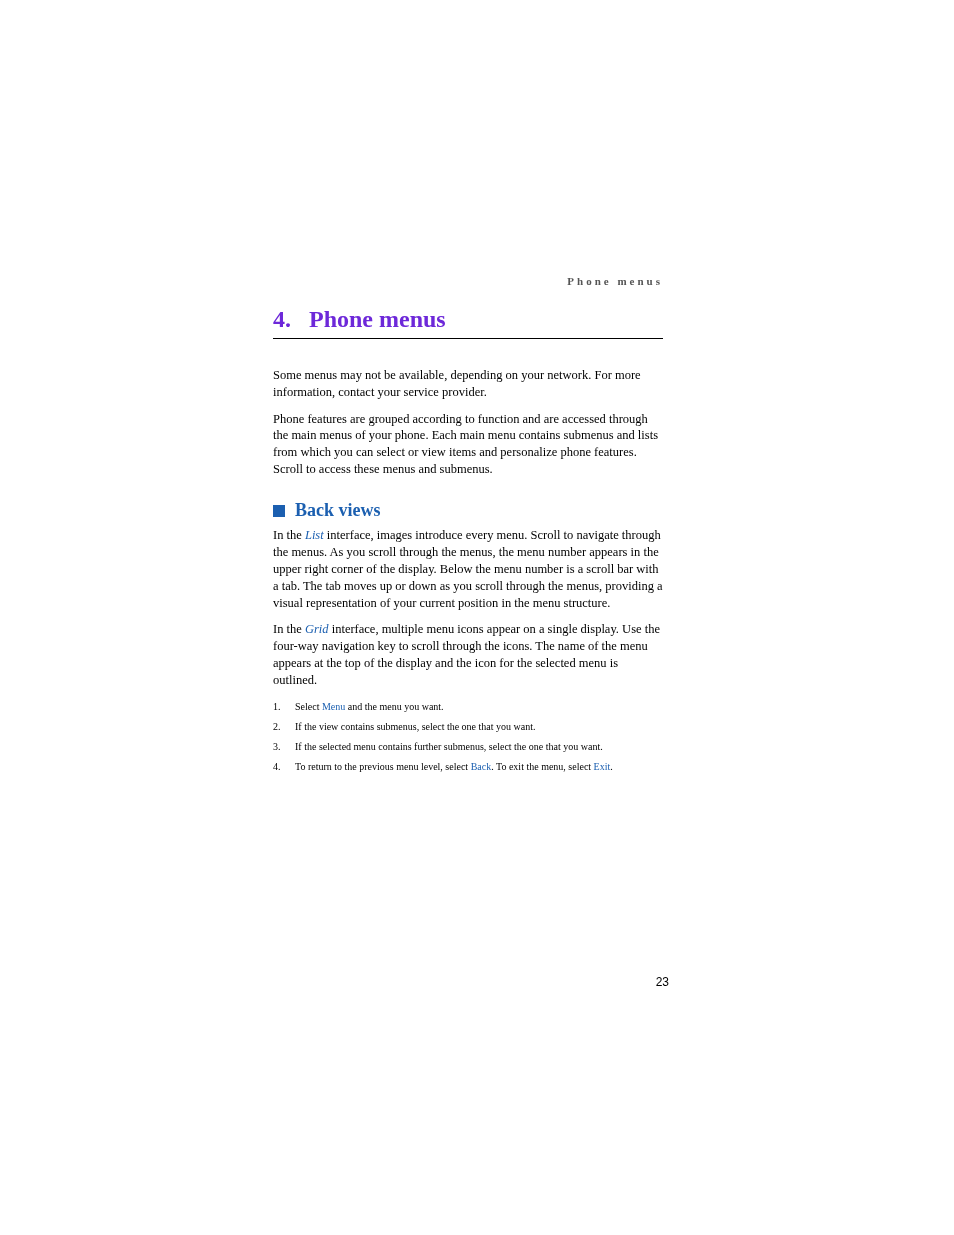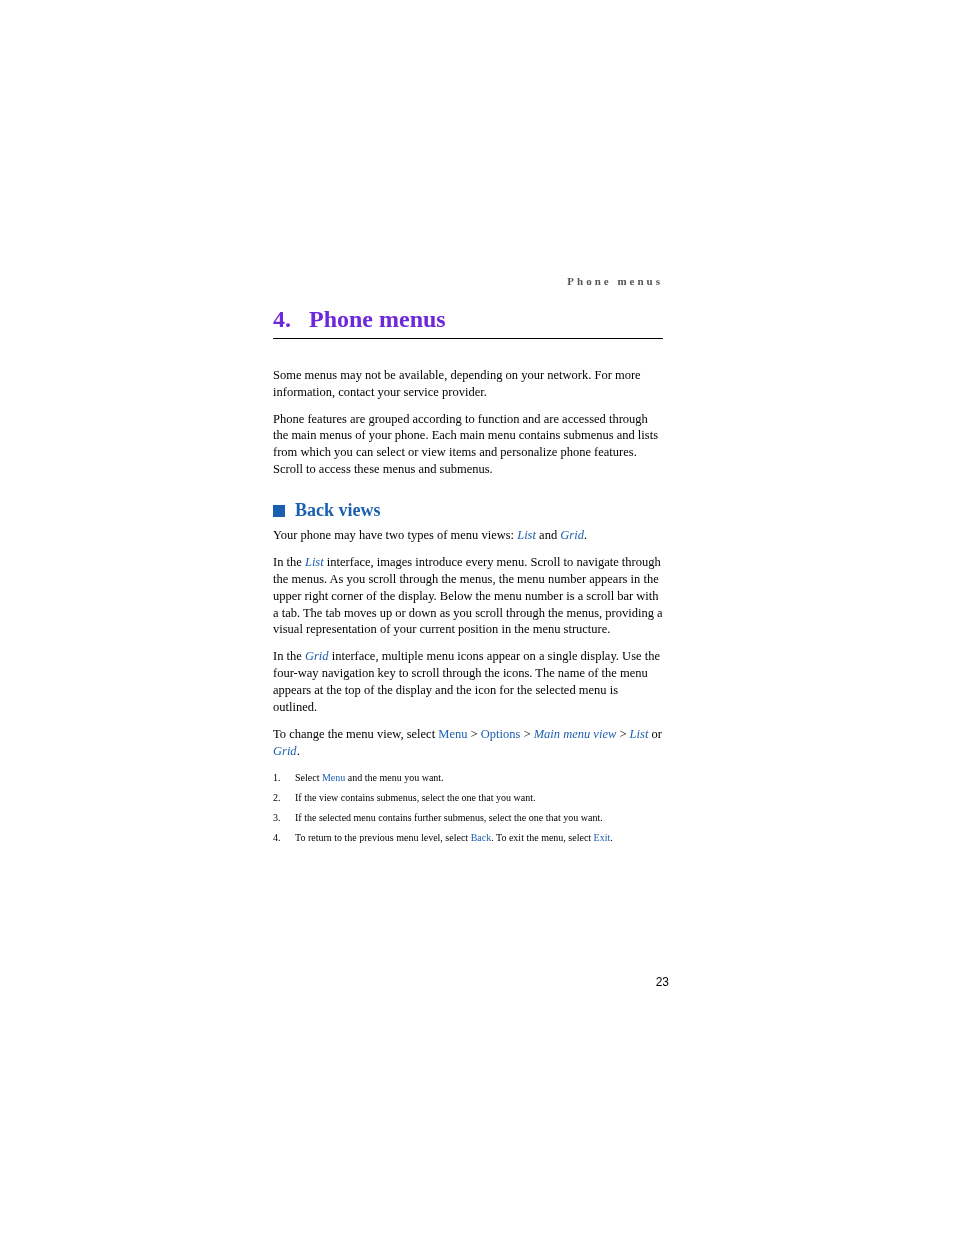--- a/index.html
+++ b/index.html
@@ -98,35 +98,29 @@
     <span class="chapter-num">4.</span><span>Phone menus</span>
   </h1>
 
   <p class="para">Some menus may not be available, depending on your network. For more information, contact your service provider.</p>
   <p class="para">Phone features are grouped according to function and are accessed through the main menus of your phone. Each main menu contains submenus and lists from which you can select or view items and personalize phone features. Scroll to access these menus and submenus.</p>
 
   <h2 class="section-title">
     <span class="bullet-sq"></span><span>Back views</span>
   </h2>
 
-  <p class="para">
-    <span>Your phone may have two types of menu views: </span><span class="term-blue term-italic">List</span><span> and </span><span class="term-blue term-italic">Grid</span><span>.</span>
-  </p>
 
   <p class="para">
     <span>In the </span><span class="term-blue term-italic">List</span><span> interface, images introduce every menu. Scroll to navigate through the menus. As you scroll through the menus, the menu number appears in the upper right corner of the display. Below the menu number is a scroll bar with a tab. The tab moves up or down as you scroll through the menus, providing a visual representation of your current position in the menu structure.</span>
   </p>
 
   <p class="para">
     <span>In the </span><span class="term-blue term-italic">Grid</span><span> interface, multiple menu icons appear on a single display. Use the four-way navigation key to scroll through the icons. The name of the menu appears at the top of the display and the icon for the selected menu is outlined.</span>
   </p>
 
-  <p class="para">
-    <span>To change the menu view, select </span><span class="term-blue">Menu</span><span> &gt; </span><span class="term-blue">Options</span><span> &gt; </span><span class="term-blue term-italic">Main menu view</span><span> &gt; </span><span class="term-blue term-italic">List</span><span> or </span><span class="term-blue term-italic">Grid</span><span>.</span>
-  </p>
 
 
   <ol class="steps">
     <li>
       <span>Select </span><span class="term-blue">Menu</span><span> and the menu you want.</span>
     </li>
     <li>If the view contains submenus, select the one that you want.</li>
     <li>If the selected menu contains further submenus, select the one that you want.</li>
     <li>
       <span>To return to the previous menu level, select </span><span class="term-blue">Back</span><span>. To exit the menu, select </span><span class="term-blue">Exit</span><span>.</span>

